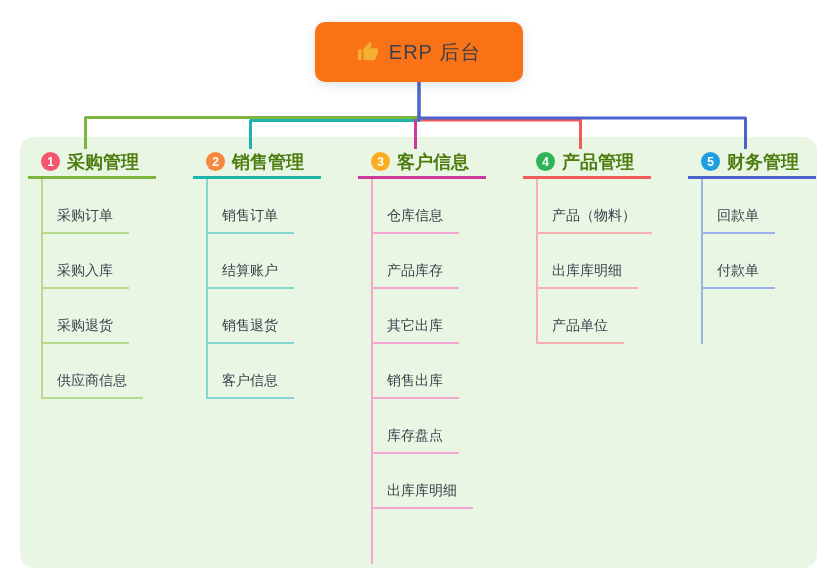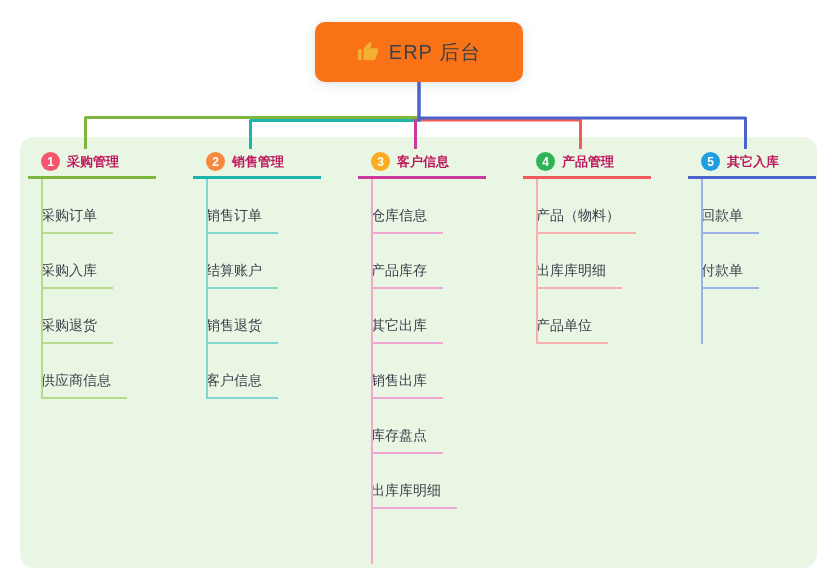--- a/index.html
+++ b/index.html
@@ -46,32 +46,32 @@
     border-bottom:3px solid var(--line);
     cursor:pointer;
   }
   .badge{
     flex:0 0 auto;
     width:19px;height:19px;border-radius:50%;
     color:#fff;font-size:12px;font-weight:bold;
     display:flex;align-items:center;justify-content:center;
   }
   .branch-label{
-    font-size:13px;font-weight:600;color:#be185d;white-space:nowrap;
+    font-size:18px;font-weight:600;color:#4d7c0f;white-space:nowrap;
   }
   .children{position:relative;}
   .spine{
     position:absolute;left:13px;top:0;width:2px;
     background:var(--childline);
   }
   .child{
     height:55px;margin-left:13px;
     display:flex;align-items:flex-end;
     box-sizing:border-box;
-    padding:0 16px 7px 0;
+    padding:0 16px 7px 16px;
     border-bottom:2px solid var(--childline);
     width:fit-content;white-space:nowrap;
     cursor:pointer;
   }
   .child span{font-size:14px;color:#3a3f47;}
 </style>
 </head>
 <body>
 
 <div class="panel" style="background: rgb(233, 246, 228);"></div>
@@ -177,21 +177,21 @@
         <span>出库库明细</span>
       </div>
       <div class="child">
         <span>产品单位</span>
       </div>
     </div>
   </div>
 <div class="column" style="left: 688px; --line: #4c63cd; --childline: #9db1e9;">
     <div class="branch-head">
       <span class="badge" style="background: rgb(31, 159, 223);">5</span>
-      <span class="branch-label">其它入库</span>
+      <span class="branch-label">财务管理</span>
     </div>
     <div class="children">
       <div class="spine" style="height: 165px;"></div>
     <div class="child">
         <span>回款单</span>
       </div>
       <div class="child">
         <span>付款单</span>
       </div>
     </div>

